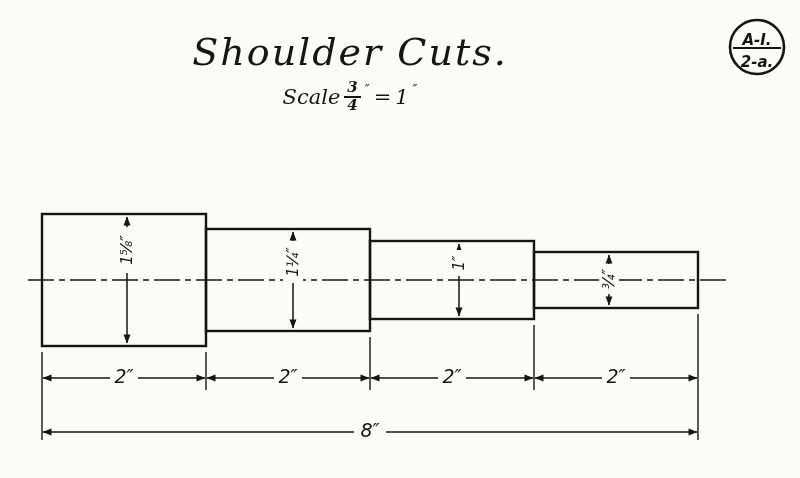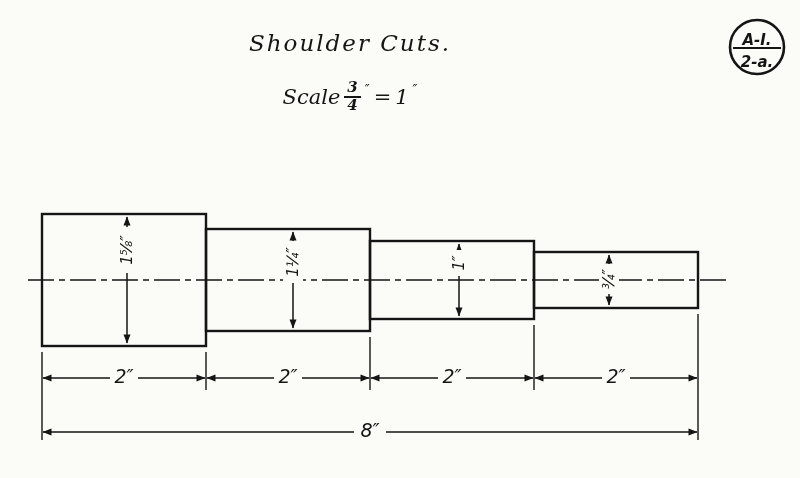--- a/index.html
+++ b/index.html
@@ -3,21 +3,21 @@
 <meta charset="utf-8">
 <style>
   html,body{margin:0;padding:0;background:#e8e8e8;}
   .sheet{
     position:relative;width:800px;height:478px;margin:0 auto;
     background:#fbfbf8;color:#151515;overflow:hidden;
     font-family:"DejaVu Sans", sans-serif;
   }
   .title{
     position:absolute;left:165px;top:30px;width:370px;text-align:center;
-    font-size:23px;font-style:italic;letter-spacing:2px;
+    font-size:38px;font-style:italic;letter-spacing:2px;
     font-family:"DejaVu Serif", serif;
   }
   .scale-note{
     position:absolute;left:215px;top:80px;width:270px;
     display:flex;justify-content:center;align-items:center;gap:4px;
     font-size:21px;font-style:italic;
     font-family:"DejaVu Serif", serif;
   }
   .frac{
     display:inline-flex;flex-direction:column;align-items:center;

